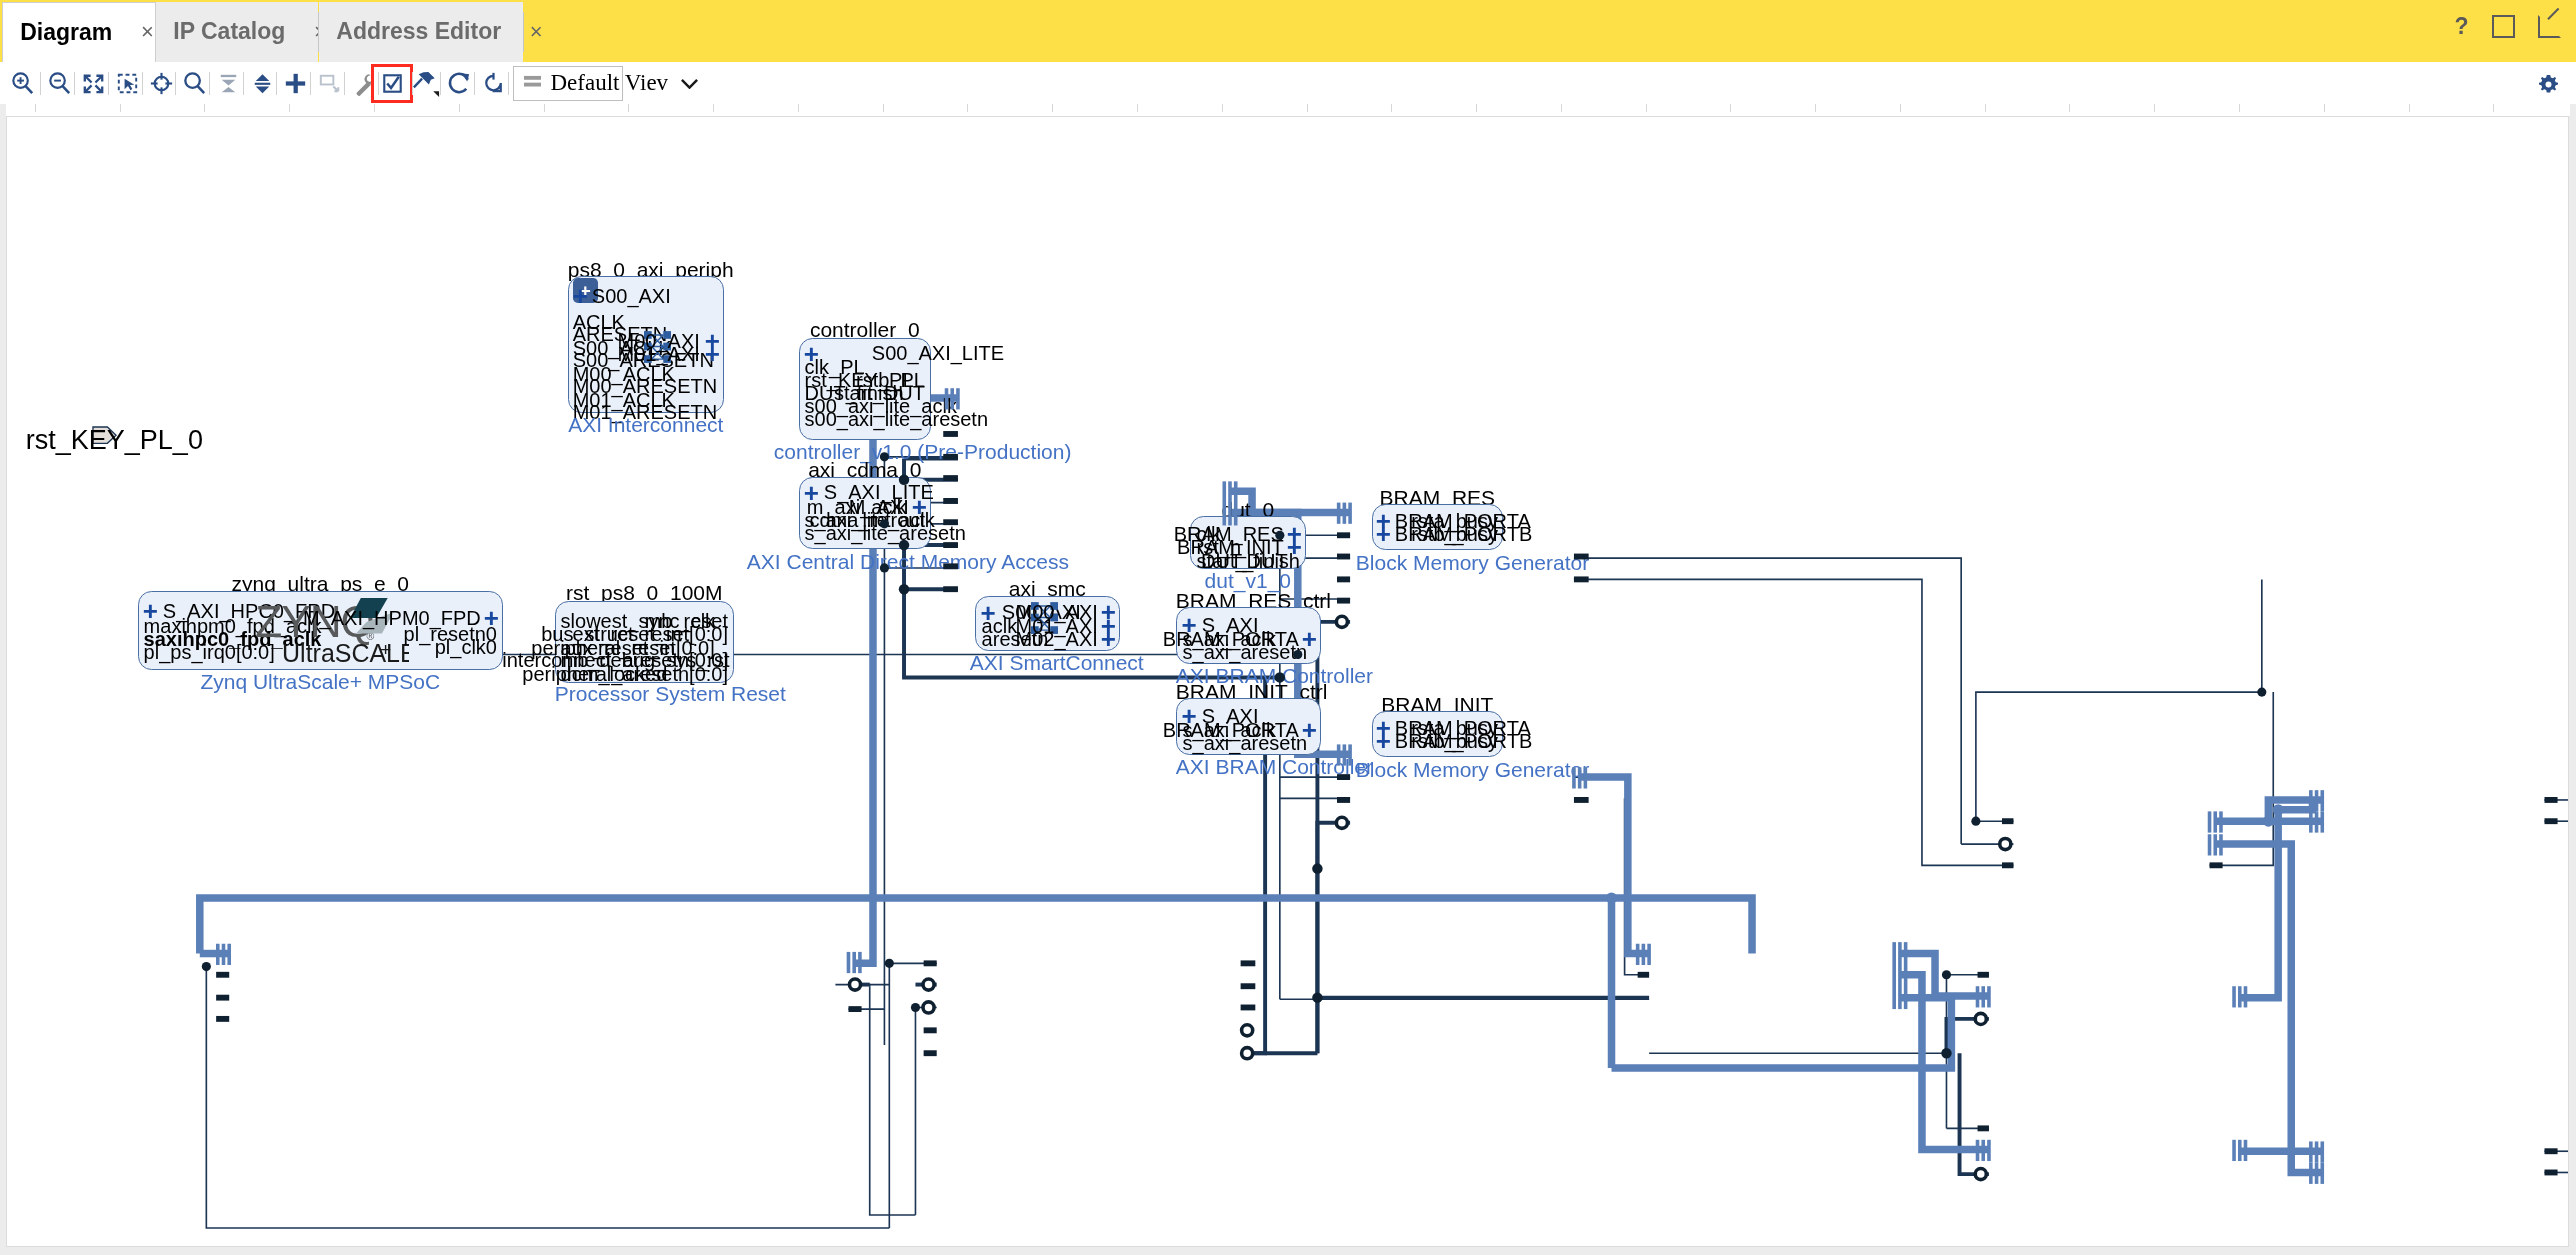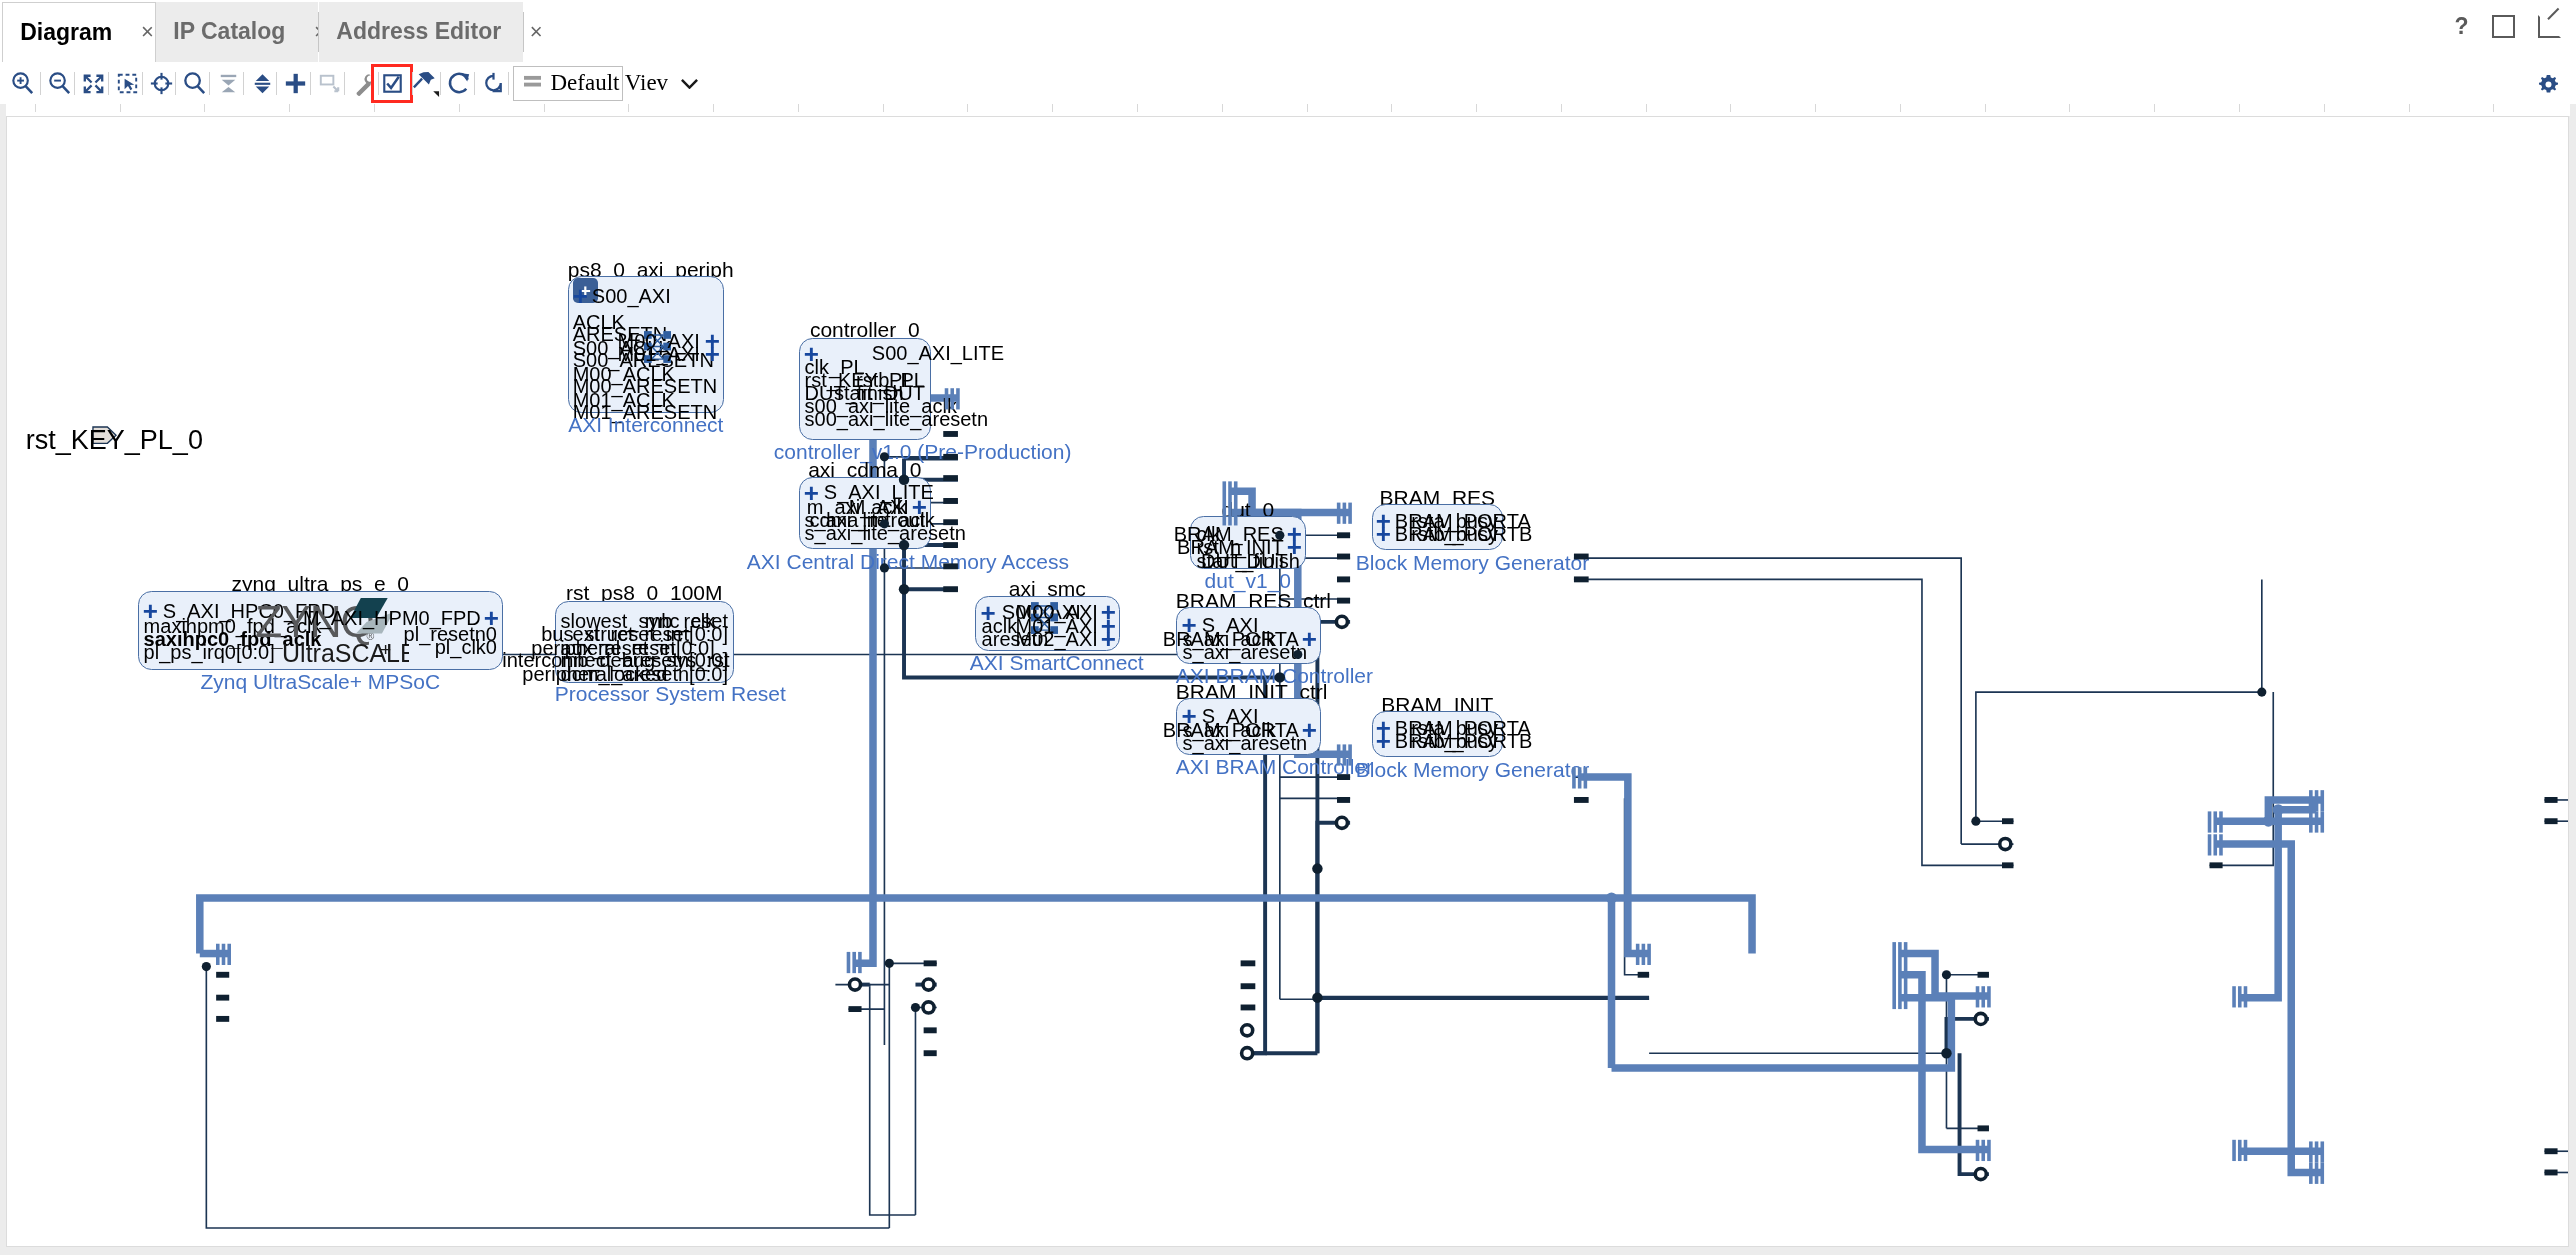--- a/index.html
+++ b/index.html
@@ -1,20 +1,20 @@
 <!DOCTYPE html>
 <html><head>
 <meta charset="utf-8">
 <style>
   html,body{margin:0;padding:0;background:#fff;}
   body{width:2576px;height:1255px;font-family:"Liberation Sans",sans-serif;overflow:hidden;}
   #app{position:relative;width:2576px;height:1255px;background:#ececec;}
 
   
-  #tabbar{position:absolute;left:0;top:0;width:2576px;height:62px;background:#ffffff;}
+  #tabbar{position:absolute;left:0;top:0;width:2576px;height:62px;background:#fde047;}
   .tab{position:absolute;top:1.9px;height:60px;display:flex;align-items:center;
        box-sizing:border-box;padding:0 9.6px 0 17.3px;}
   .tab .tl{font-size:23px;white-space:nowrap;}
   .tab .tx{font-size:22px;color:#666;margin-left:21px;padding:0 7.7px;}
   .tab.active{background:#fff;border-top:1px solid #cfcfcf;border-left:1px solid #cfcfcf;
               border-right:1px solid #cfcfcf;}
   .tab.active .tl{color:#000;font-weight:bold;}
   .tab.inactive{background:#ececec;}
   .tab.inactive .tl{color:#6b6b6b;font-weight:bold;}
   .tabdiv{position:absolute;top:11.6px;width:1px;height:40px;background:#c6c6c6;}

